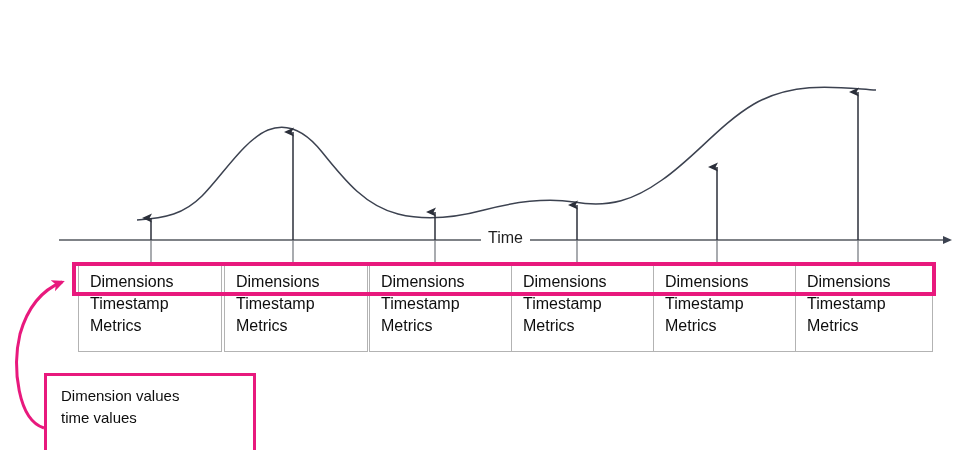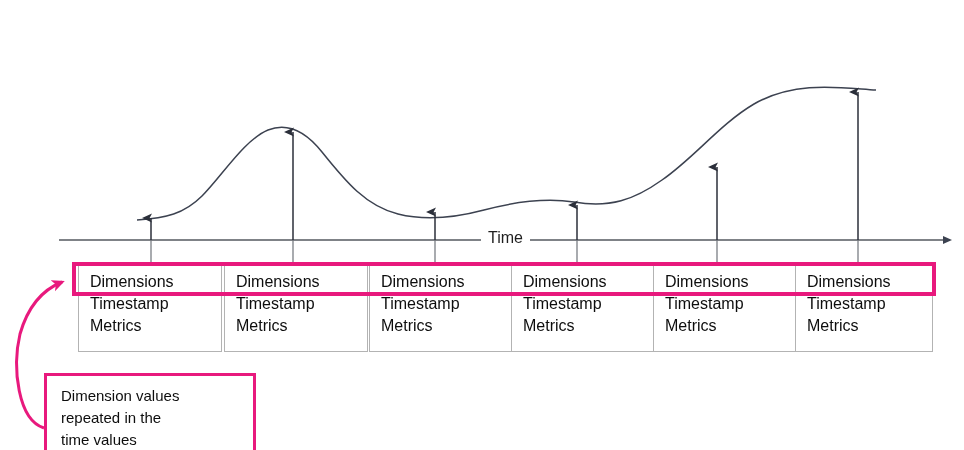--- a/index.html
+++ b/index.html
@@ -167,17 +167,16 @@
   <div class="record-box" style="left:789px; top:236px; width:138px; height:88px;">
     <div class="record-line">Dimensions</div>
     <div class="record-line">Timestamp</div>
     <div class="record-line">Metrics</div>
   </div>
 
   <div id="highlight-band"></div>
 
   <div id="callout-box">
     <div class="callout-line">Dimension values</div>
-    <div class="callout-line">repeated in the</div>
     <div class="callout-line">time values</div>
   </div>
 
 </div>
 
 </body></html>

